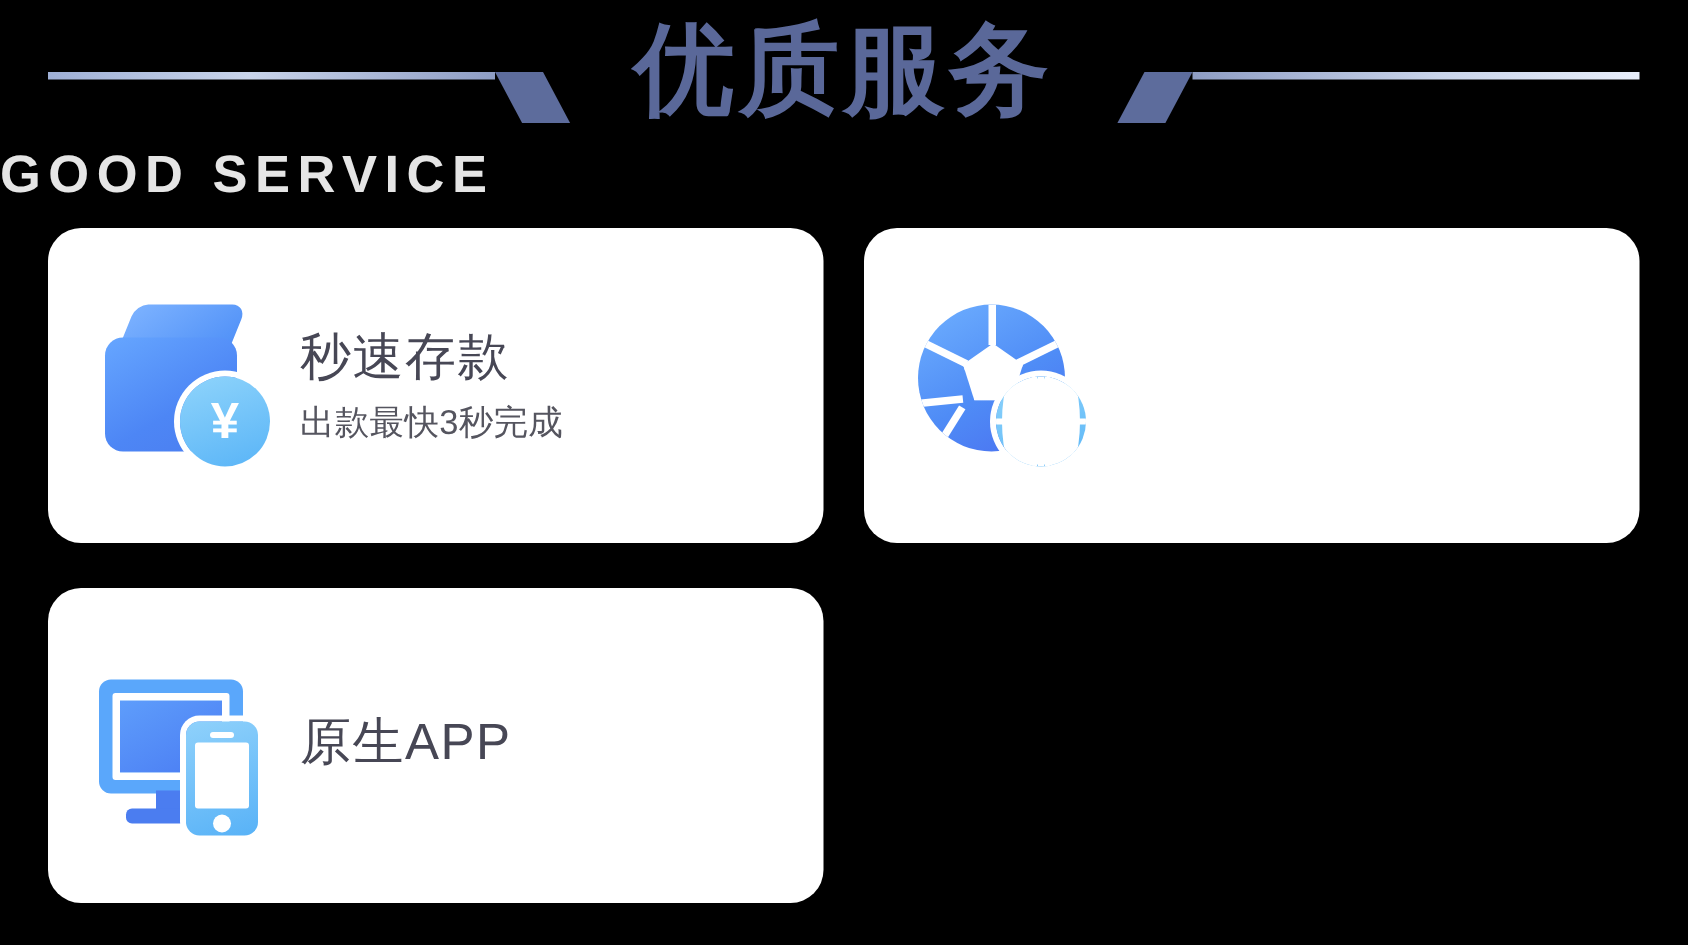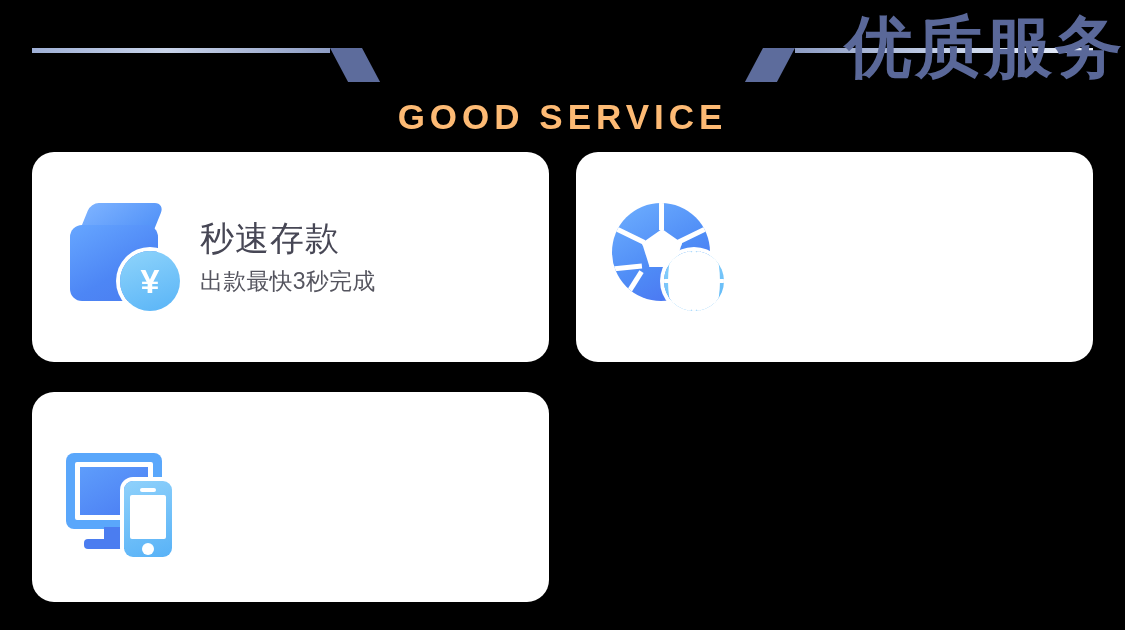--- a/index.html
+++ b/index.html
@@ -25,30 +25,30 @@
 
   .slash {
     position: absolute; top: 48px; width: 32px; height: 34px;
     background: #5d6c9c;
   }
   .slash.left  { left: 330px;  transform: skewX(28deg); transform-origin: top left; }
   .slash.right { right: 330px; transform: skewX(-28deg); transform-origin: top right; }
 
   .title-zh {
     position: absolute; left: 0; top: 6px; width: 1125px;
-    text-align: right;
+    text-align: center;
     font-size: 67px; line-height: 82px; font-weight: 700;
     color: #5a6899;
     letter-spacing: 3px;
   }
   .title-en {
     position: absolute; left: 0; top: 96px; width: 1125px;
-    text-align: center;
+    text-align: left;
     font-size: 35px; line-height: 42px; font-weight: 700;
-    color: #fdba74;
+    color: #e5e5e5;
     letter-spacing: 5px;
   }
 
   
   .grid {
     position: absolute; left: 32px; top: 152px;
     width: 1061px; height: 450px;
     display: grid;
     grid-template-columns: 517px 517px;
     grid-template-rows: 210px 210px;
@@ -286,17 +286,18 @@
         </div>
         <div class="mon-neck"></div>
         <div class="mon-base"></div>
         <div class="phone">
           <div class="ph-speaker"></div>
           <div class="ph-screen"></div>
           <div class="ph-home"></div>
         </div>
       </div>
       <div class="card-text">
+        <div class="card-title">原生APP</div>
       </div>
     </div>
 
   </div>
 </div>
 
 </body></html>

